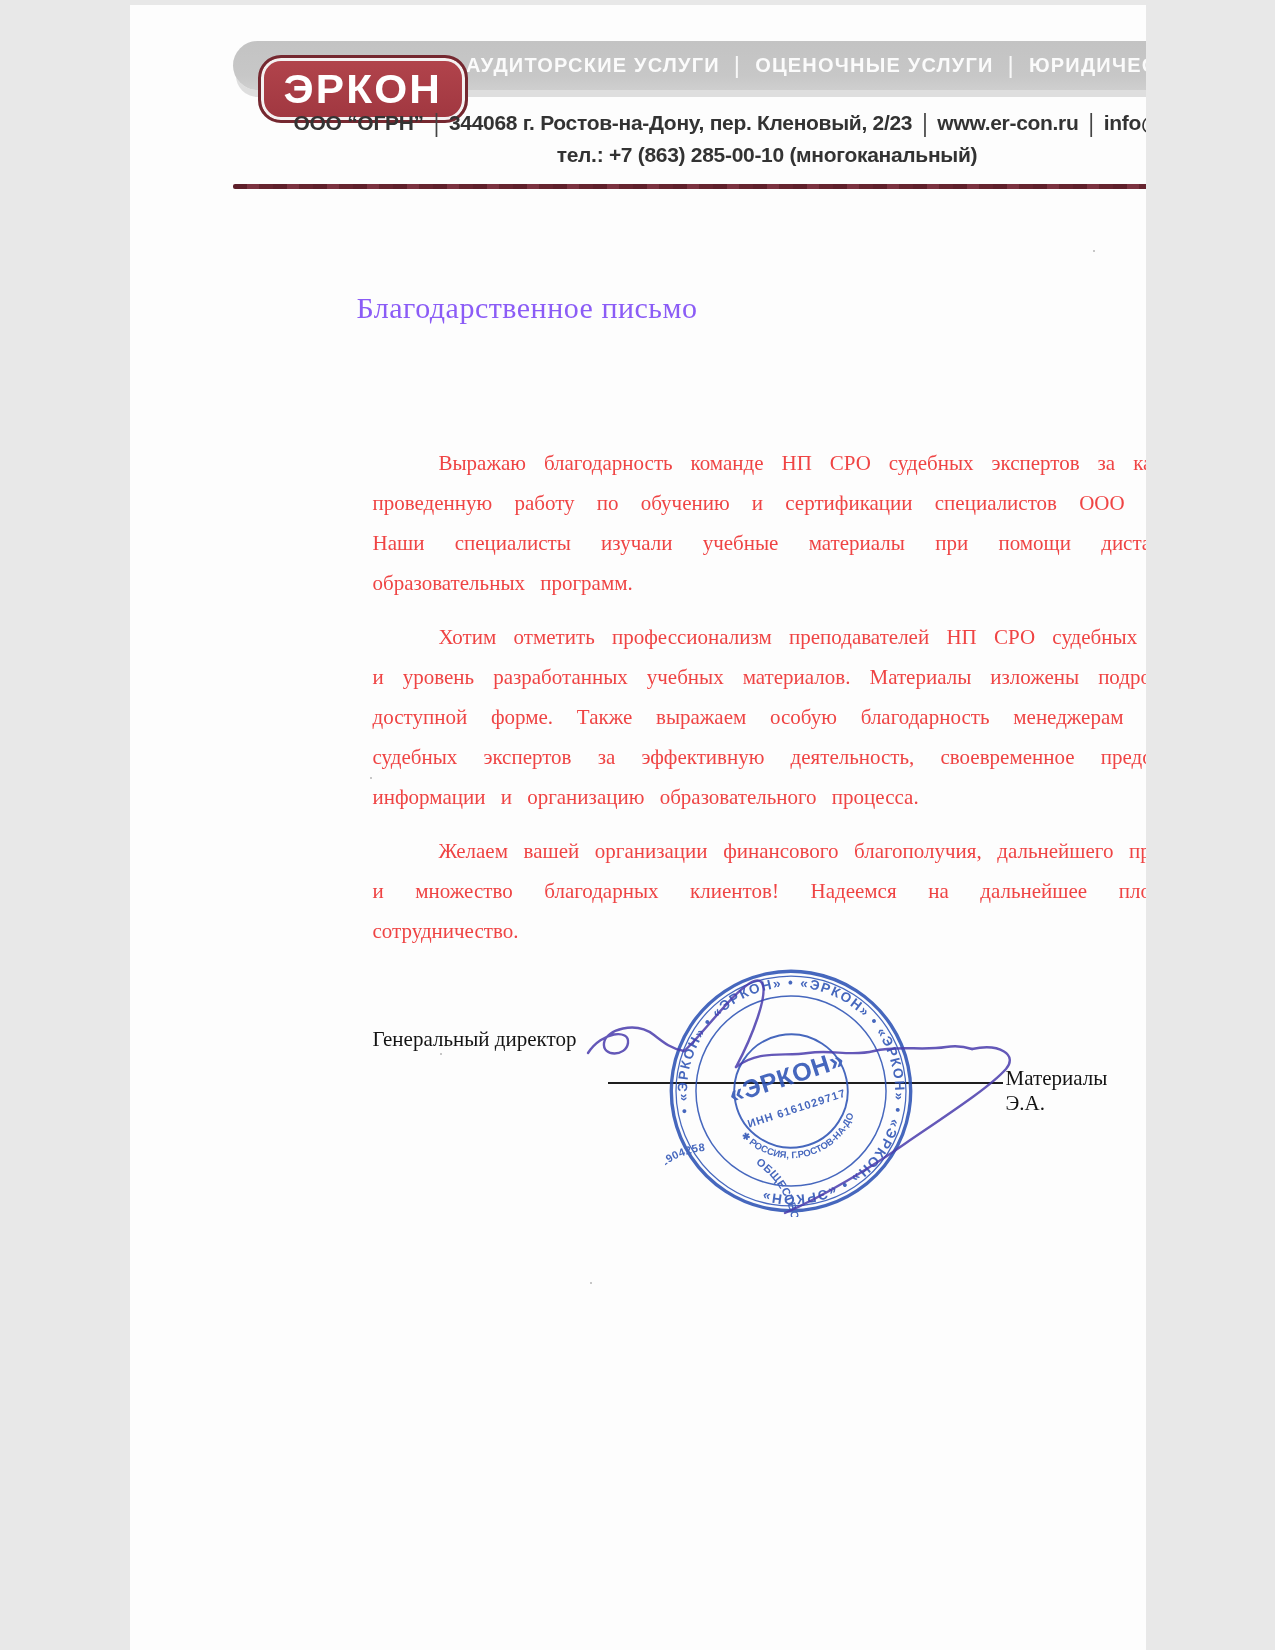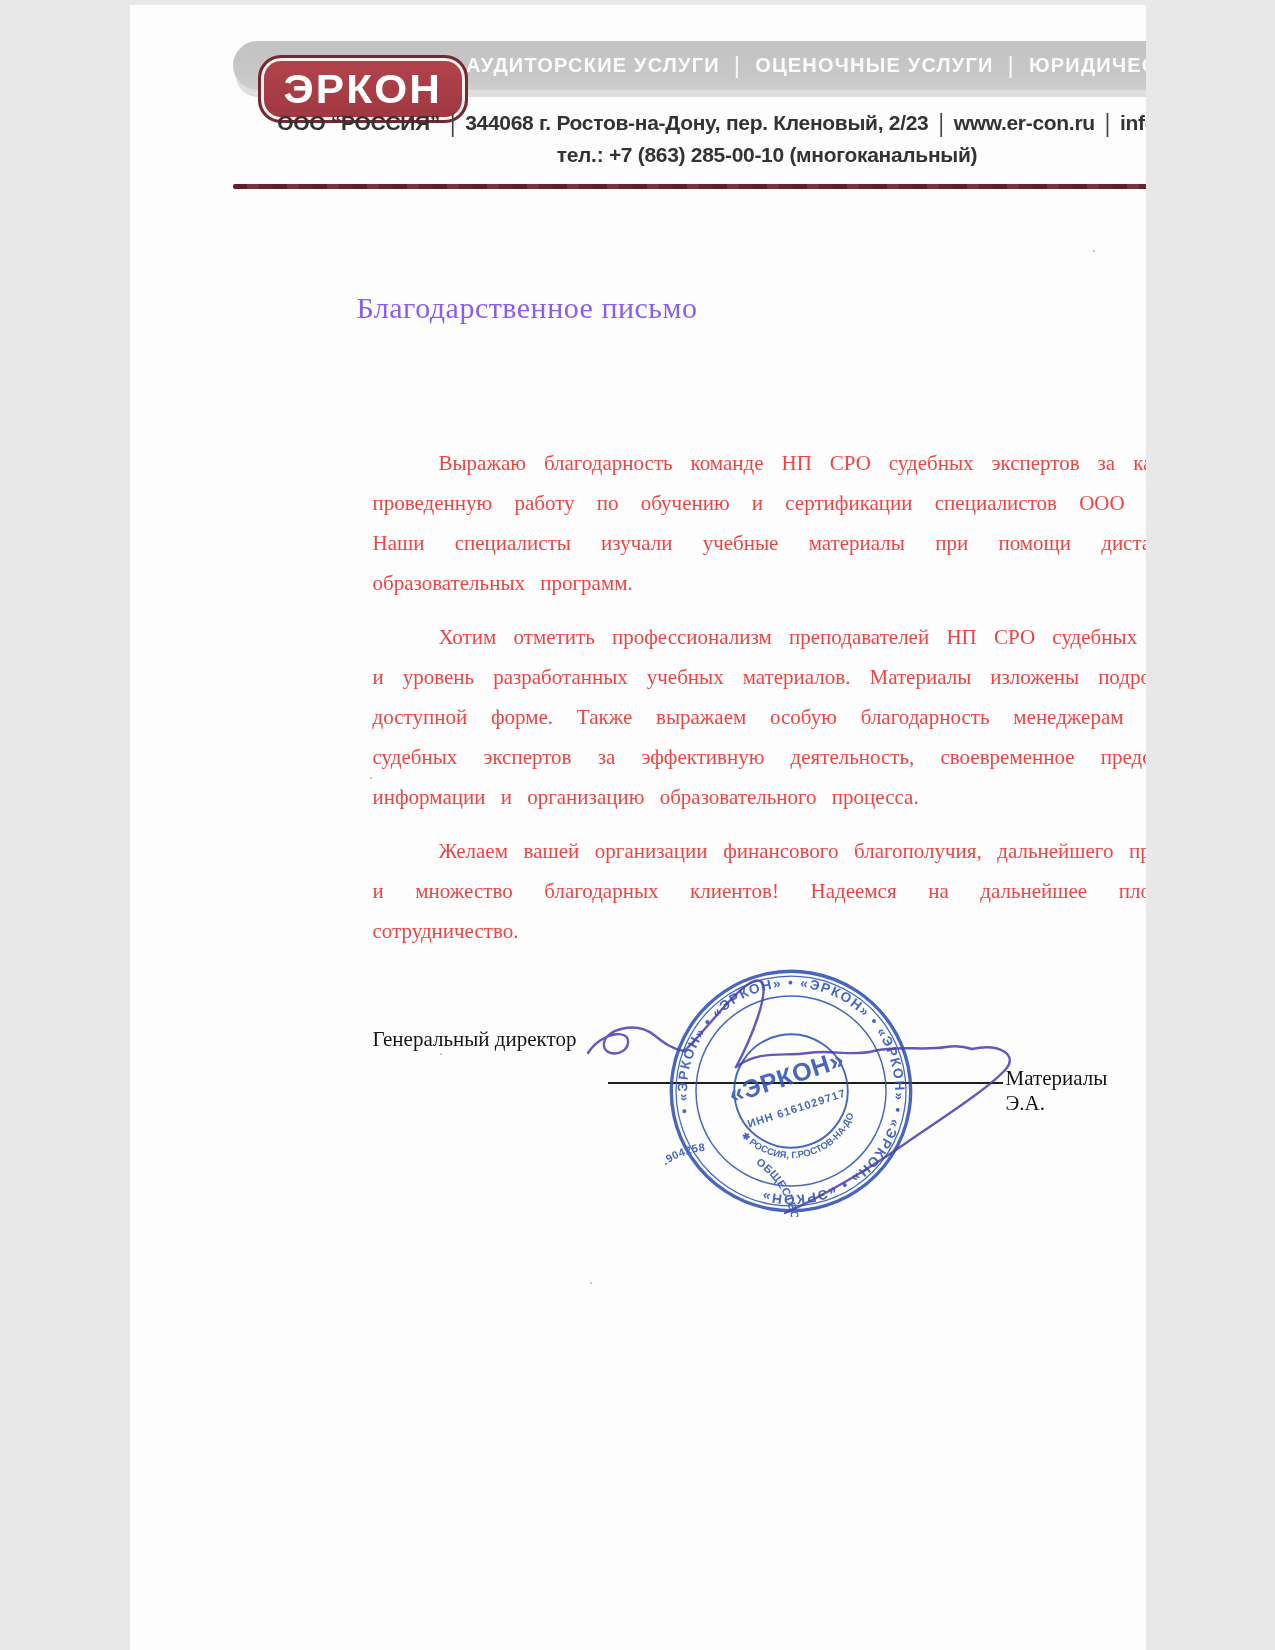--- a/index.html
+++ b/index.html
@@ -94,21 +94,21 @@
       <span class="banner-sep">|</span>
       <span>ЮРИДИЧЕСКИЕ РОССИЯ</span>
     </div>
   </div>
 
   <div class="logo">
     <span>ЭРКОН</span>
   </div>
 
   <div class="contact contact-1">
-    <span>ООО “РОССИЯ”</span><span class="c-sep">|</span><span>344068 г. Ростов-на-Дону, пер. Кленовый, 2/23</span><span class="c-sep">|</span><span>www.er-con.ru</span><span class="c-sep">|</span><span>info@er161.ru</span>
+    <span>ООО “ОГРН”</span><span class="c-sep">|</span><span>344068 г. Ростов-на-Дону, пер. Кленовый, 2/23</span><span class="c-sep">|</span><span>www.er-con.ru</span><span class="c-sep">|</span><span>info@er161.ru</span>
   </div>
   <div class="contact contact-2">тел.:  +7 (863) 285-00-10 (многоканальный)</div>
 
   <div class="divider"></div>
 
   <h1 class="title">Благодарственное письмо</h1>
 
   <div class="letter-body">
     <p>Выражаю благодарность команде НП СРО судебных экспертов за качественно проведенную работу по обучению и сертификации специалистов ООО «ЭРКОН». Наши специалисты изучали учебные материалы при помощи дистанционных образовательных программ.</p>
     <p>Хотим отметить профессионализм преподавателей НП СРО судебных экспертов и уровень разработанных учебных материалов. Материалы изложены подробно и в доступной форме. Также выражаем особую благодарность менеджерам НП СРО судебных экспертов за эффективную деятельность, своевременное предоставление информации и организацию образовательного процесса.</p>

